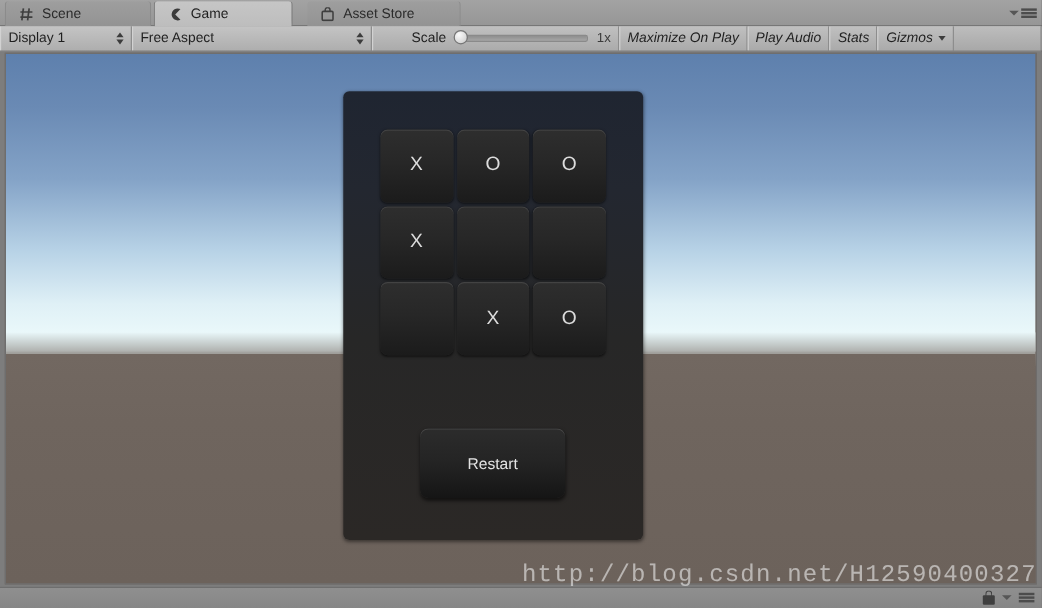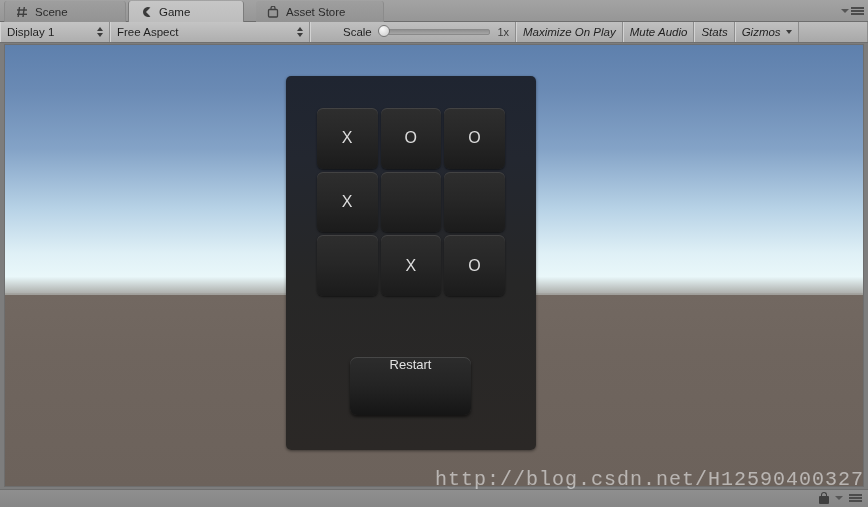--- a/index.html
+++ b/index.html
@@ -239,20 +239,21 @@
   .restart-btn {
     position: absolute;
     left: 64px; top: 281px;
     width: 121px;
     height: 58px;
     border-radius: 7px;
     background: linear-gradient(to bottom, #2c2c2c 0%, #242424 48%, #151515 100%);
     box-shadow: inset 0 1px 0 rgba(255,255,255,0.13),
                 0 2px 3px rgba(0,0,0,0.55);
     display: flex;
+    align-items: center;
     justify-content: center;
     font-size: 13px;
     color: #e2e2e2;
     cursor: pointer;
   }
 
   
   .watermark {
     position: absolute;
     right: 4px;
@@ -374,21 +375,21 @@
         <span class="slider-knob"></span>
       </span>
       <span class="scale-val">1x</span>
     </div>
 
     <div class="tb-cell tb-btn">
       <span>Maximize On Play</span>
     </div>
 
     <div class="tb-cell tb-btn">
-      <span>Mute Audio</span>
+      <span>Play Audio</span>
     </div>
 
     <div class="tb-cell tb-btn">
       <span>Stats</span>
     </div>
 
     <div class="tb-cell tb-btn">
       <span>Gizmos</span>
       <span class="gizmo-caret"></span>
     </div>

